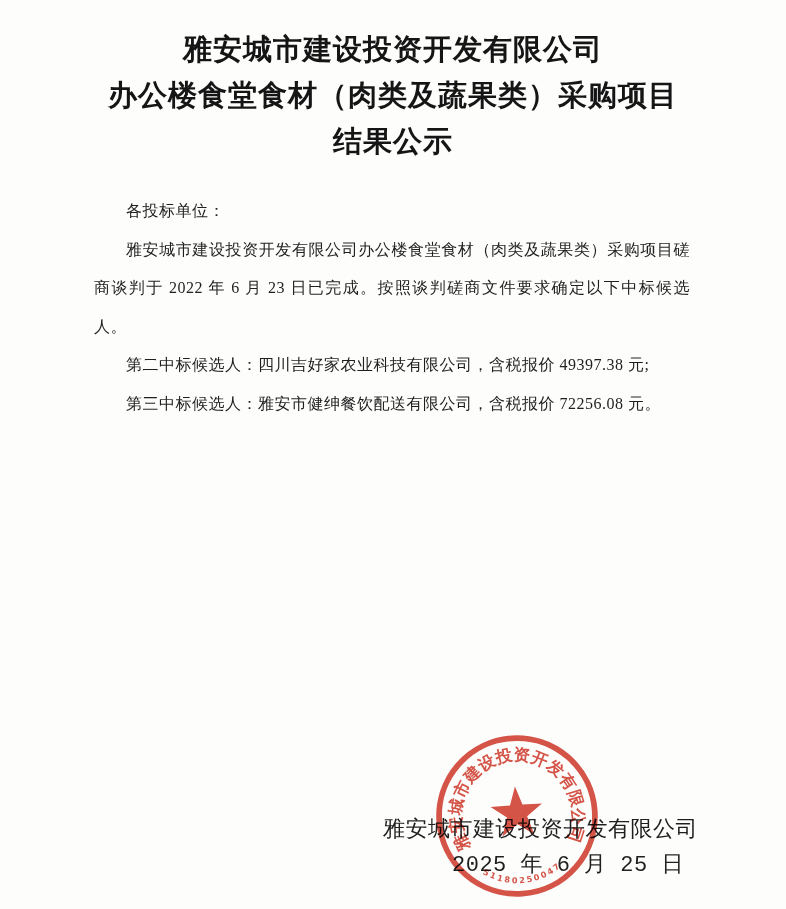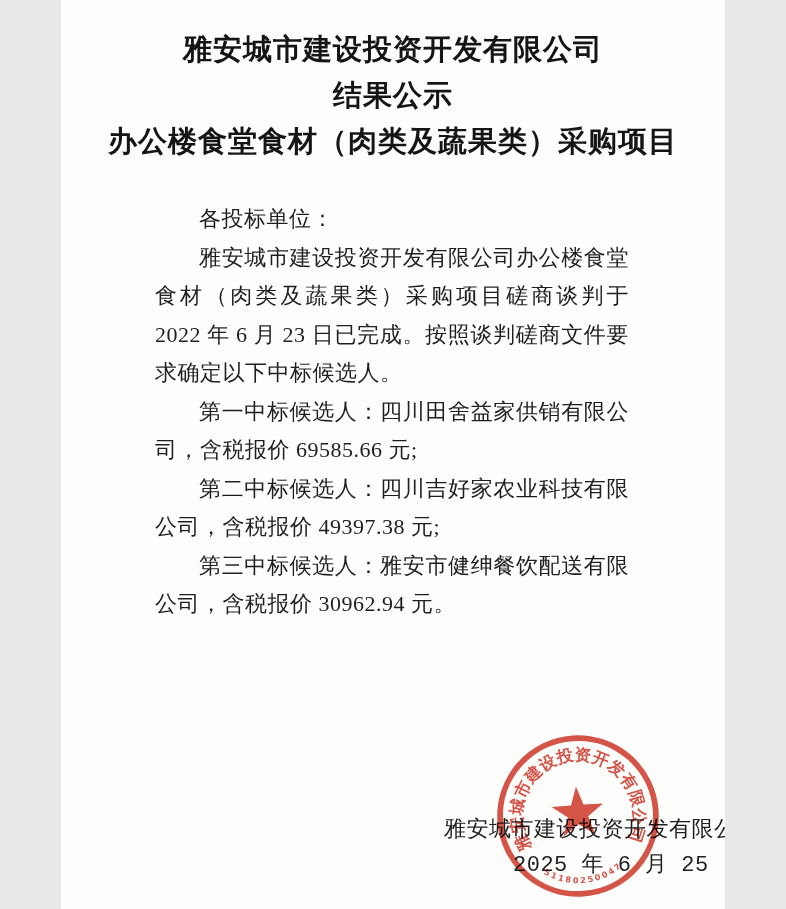--- a/index.html
+++ b/index.html
@@ -1,39 +1,39 @@
 <!DOCTYPE html>
 <html><head>
 <meta charset="utf-8">
 <style>
   * { margin: 0; padding: 0; box-sizing: border-box; }
   html, body { background: #e8e8e8; }
   .page {
     position: relative;
-    width: 664px;
+    width: 786px;
     height: 909px;
     margin: 0 auto;
     background: #fdfdfc;
     overflow: hidden;
     font-family: "Liberation Serif", "DejaVu Serif", serif;
     color: #1f1f1f;
   }
   .doc-title {
     margin-top: 26px;
     text-align: center;
     font-weight: bold;
     font-size: 29px;
     line-height: 46px;
     color: #151515;
     letter-spacing: 1px;
   }
   .doc-title .t-line { display: block; }
   .doc-body {
-    margin: 36px 96px 0 94px;
-    font-size: 22px;
+    margin: 28px 96px 0 94px;
+    font-size: 16px;
     line-height: 38.5px;
     text-align: justify;
     letter-spacing: 0.5px;
   }
   .doc-body p {
     text-indent: 2em;
     margin: 0;
   }
   .sig-company {
     position: absolute;
@@ -65,30 +65,29 @@
   }
   .seal svg { width: 100%; height: 100%; }
 </style>
 </head>
 <body>
 
 <div class="page">
 
   <h1 class="doc-title">
     <span class="t-line">雅安城市建设投资开发有限公司</span>
+    <span class="t-line">办公楼食堂食材（肉类及蔬果类）采购项目</span>
     <span class="t-line">结果公示</span>
-    <span class="t-line">办公楼食堂食材（肉类及蔬果类）采购项目</span>
   </h1>
 
   <div class="doc-body">
     <p>各投标单位：</p>
     <p>雅安城市建设投资开发有限公司办公楼食堂食材（肉类及蔬果类）采购项目磋商谈判于 2022 年 6 月 23 日已完成。按照谈判磋商文件要求确定以下中标候选人。</p>
-    <p>第一中标候选人：四川田舍益家供销有限公司，含税报价 69585.66 元;</p>
     <p>第二中标候选人：四川吉好家农业科技有限公司，含税报价 49397.38 元;</p>
-    <p>第三中标候选人：雅安市健绅餐饮配送有限公司，含税报价 30962.94 元。</p>
+    <p>第三中标候选人：雅安市健绅餐饮配送有限公司，含税报价 72256.08 元。</p>
   </div>
 
   <div class="sig-company">雅安城市建设投资开发有限公司</div>
   <div class="sig-date">2025 年 6 月 25 日</div>
 
   <div class="seal">
     <svg viewBox="0 0 200 200" xmlns="http://www.w3.org/2000/svg">
       <defs>
         <path id="sealArcTop" d="M 41.1 134 A 68 68 0 1 1 158.9 134" fill="none"></path>
         <path id="sealArcBottom" d="M 53 167.2 A 82 82 0 0 0 147 167.2" fill="none"></path>

